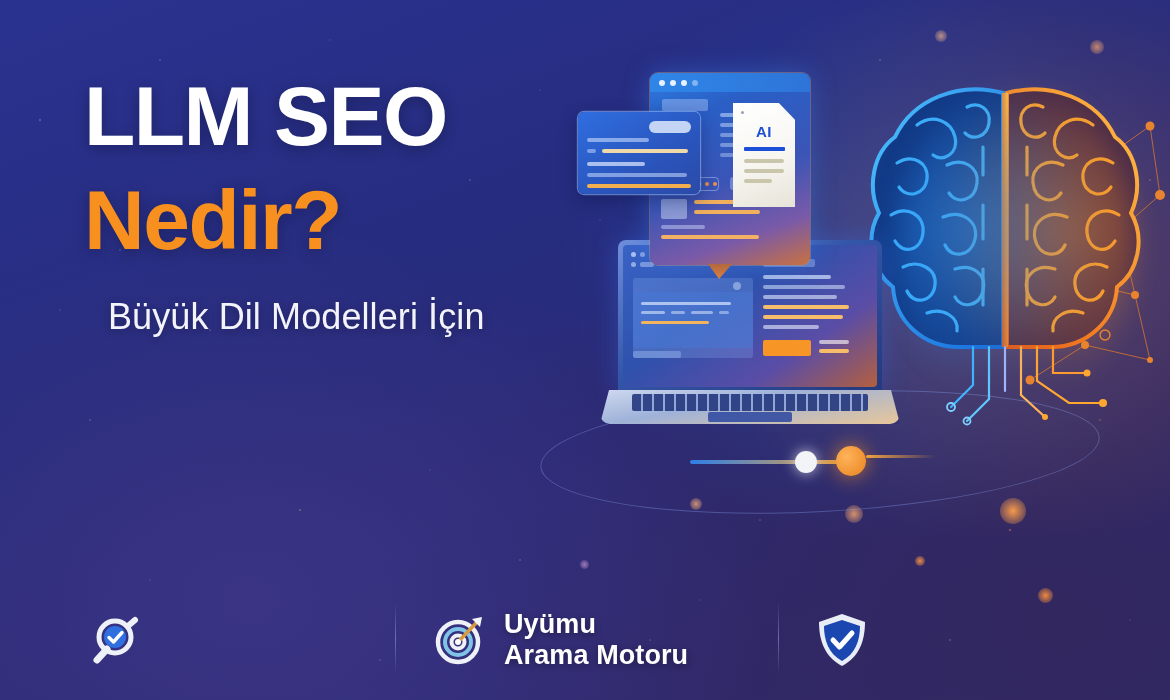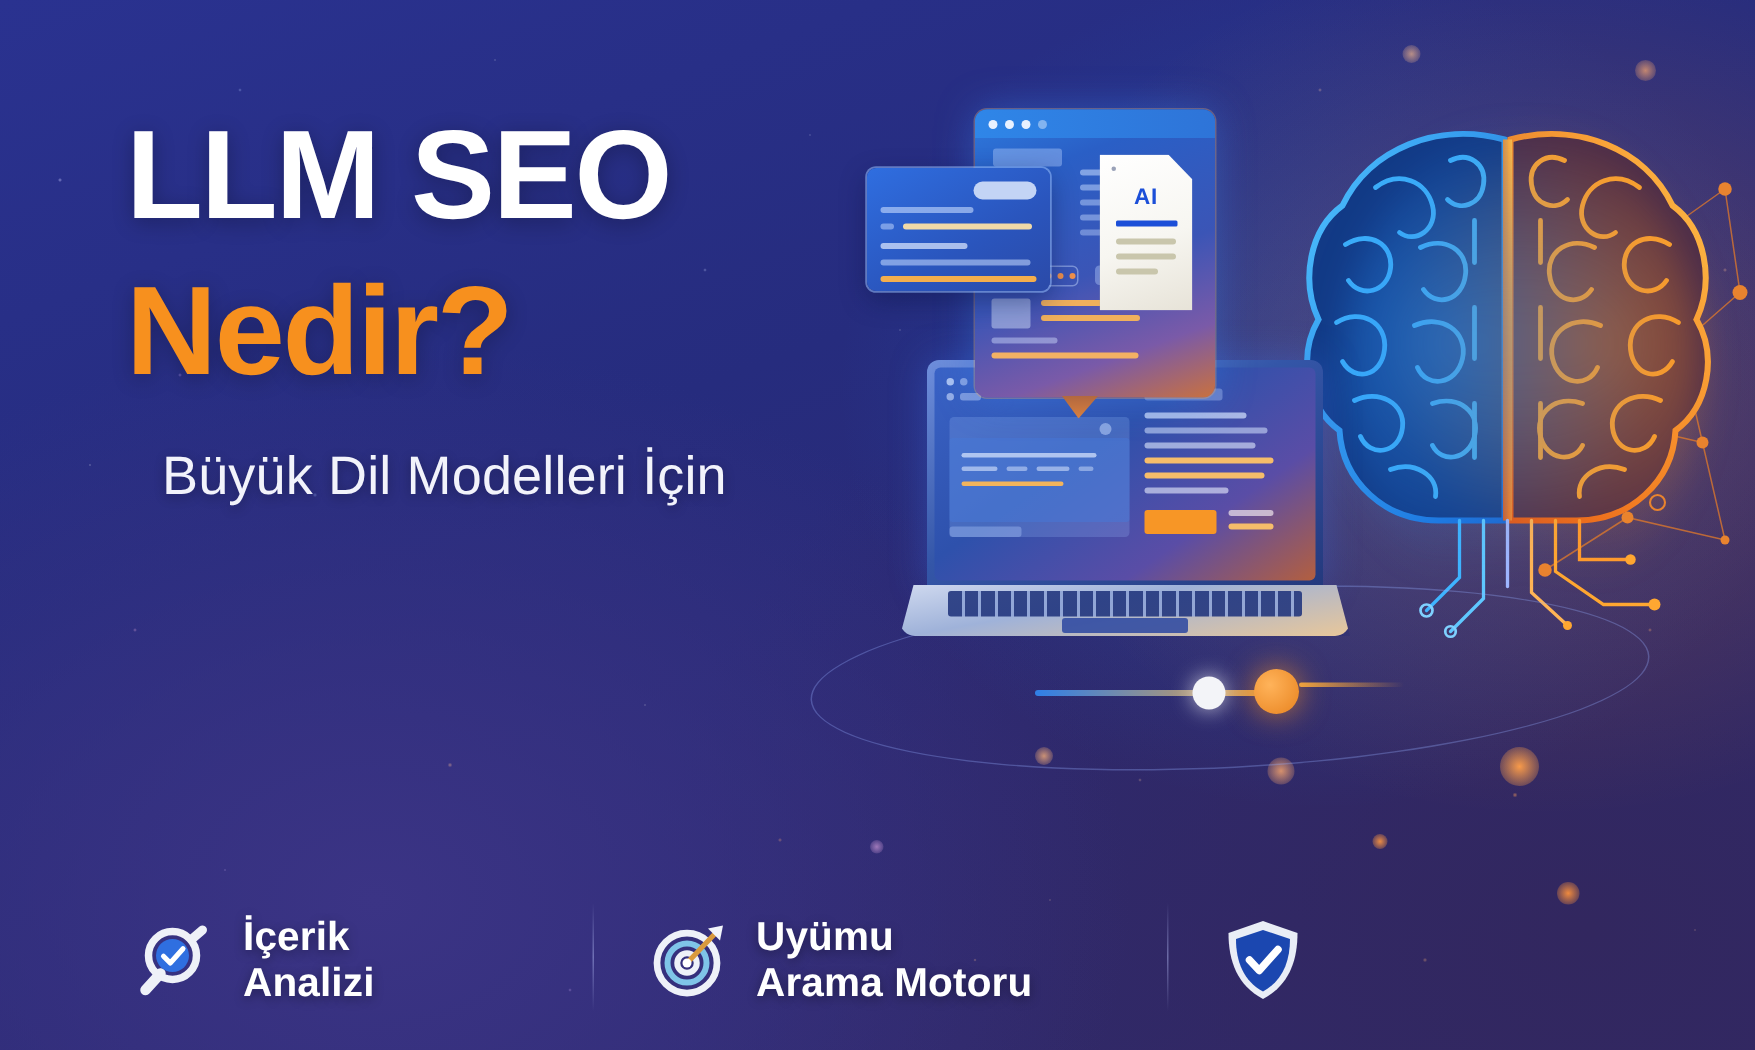--- a/index.html
+++ b/index.html
@@ -441,24 +441,20 @@
   <div class="features">
 
     <div class="feat">
       <svg width="56" height="56" viewBox="0 0 56 56">
         <line x1="17" y1="37" x2="7" y2="48" stroke="#eef1f8" stroke-width="7" stroke-linecap="round"></line>
         <line x1="38" y1="14" x2="45" y2="8" stroke="#eef1f8" stroke-width="6" stroke-linecap="round"></line>
         <circle cx="25" cy="25" r="16" fill="none" stroke="#eef1f8" stroke-width="5"></circle>
         <circle cx="25" cy="25" r="11" fill="#2f6fe0"></circle>
         <path d="M19 25.5 L23.5 30 L32 20.5" fill="none" stroke="#ffffff" stroke-width="3.4" stroke-linecap="round" stroke-linejoin="round"></path>
       </svg>
-      <div class="feat-label">
-        <div>İçerik</div>
-        <div>Analizi</div>
-      </div>
     </div>
 
     <div class="feat">
       <svg width="56" height="56" viewBox="0 0 56 56">
         <circle cx="26" cy="30" r="20" fill="none" stroke="#eef1f8" stroke-width="4.5"></circle>
         <circle cx="26" cy="30" r="13" fill="none" stroke="#7fc4e8" stroke-width="4"></circle>
         <circle cx="26" cy="30" r="6.5" fill="none" stroke="#eef1f8" stroke-width="4"></circle>
         <line x1="26" y1="30" x2="47" y2="8" stroke="#d99a3e" stroke-width="3.4" stroke-linecap="round"></line>
         <path d="M40 7 L50 5 L48 15 Z" fill="#f2f5fb"></path>
         <circle cx="26" cy="30" r="3" fill="#ffffff"></circle>

